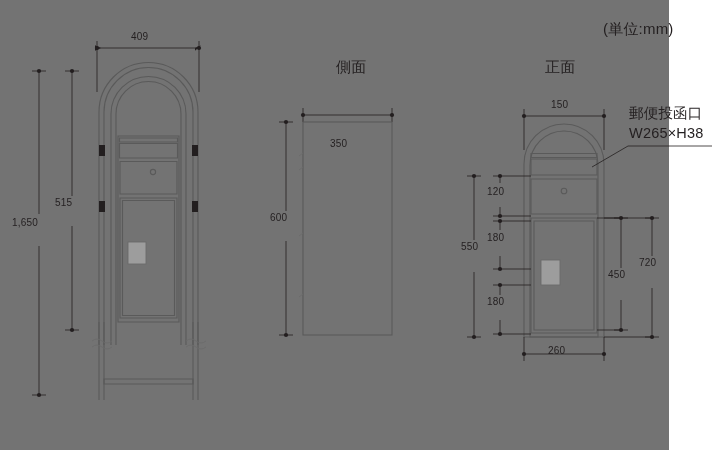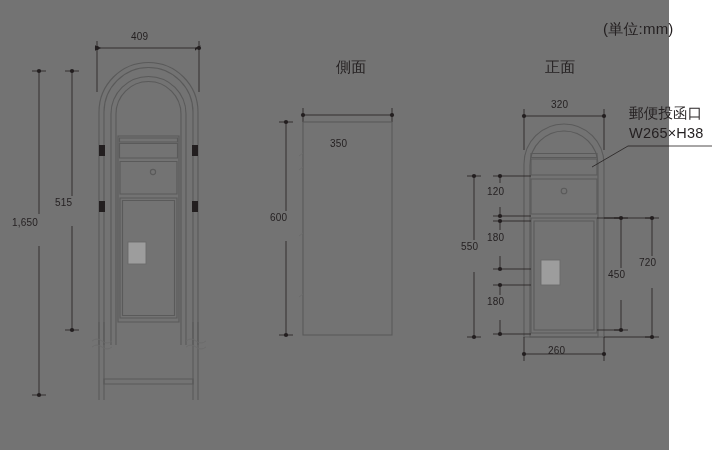--- a/index.html
+++ b/index.html
@@ -262,21 +262,21 @@
 
   <div class="txt txt-dim" style="left:131px; top:31px;">409</div>
   <div class="txt txt-dim" style="left:55px; top:197px;">515</div>
   <div class="txt txt-dim" style="left:12px; top:217px;">1,650</div>
 
   <div class="txt txt-title" style="left:336px; top:58px;">側面</div>
   <div class="txt txt-dim" style="left:330px; top:98px;margin-top:40px;">350</div>
   <div class="txt txt-dim" style="left:270px; top:212px;">600</div>
 
   <div class="txt txt-title" style="left:545px; top:58px;">正面</div>
-  <div class="txt txt-dim" style="left:551px; top:99px;">320</div>
+  <div class="txt txt-dim" style="left:551px; top:99px;">150</div>
   <div class="txt txt-dim" style="left:487px; top:186px;">120</div>
   <div class="txt txt-dim" style="left:487px; top:232px;">180</div>
   <div class="txt txt-dim" style="left:487px; top:296px;">180</div>
   <div class="txt txt-dim" style="left:461px; top:241px;">550</div>
   <div class="txt txt-dim" style="left:608px; top:269px;">450</div>
   <div class="txt txt-dim" style="left:639px; top:257px;">720</div>
   <div class="txt txt-dim" style="left:548px; top:345px;">260</div>
 
   <div class="txt txt-note" style="left:629px; top:104px;">郵便投函口</div>
   <div class="txt txt-note" style="left:629px; top:124px;">W265×H38</div>

